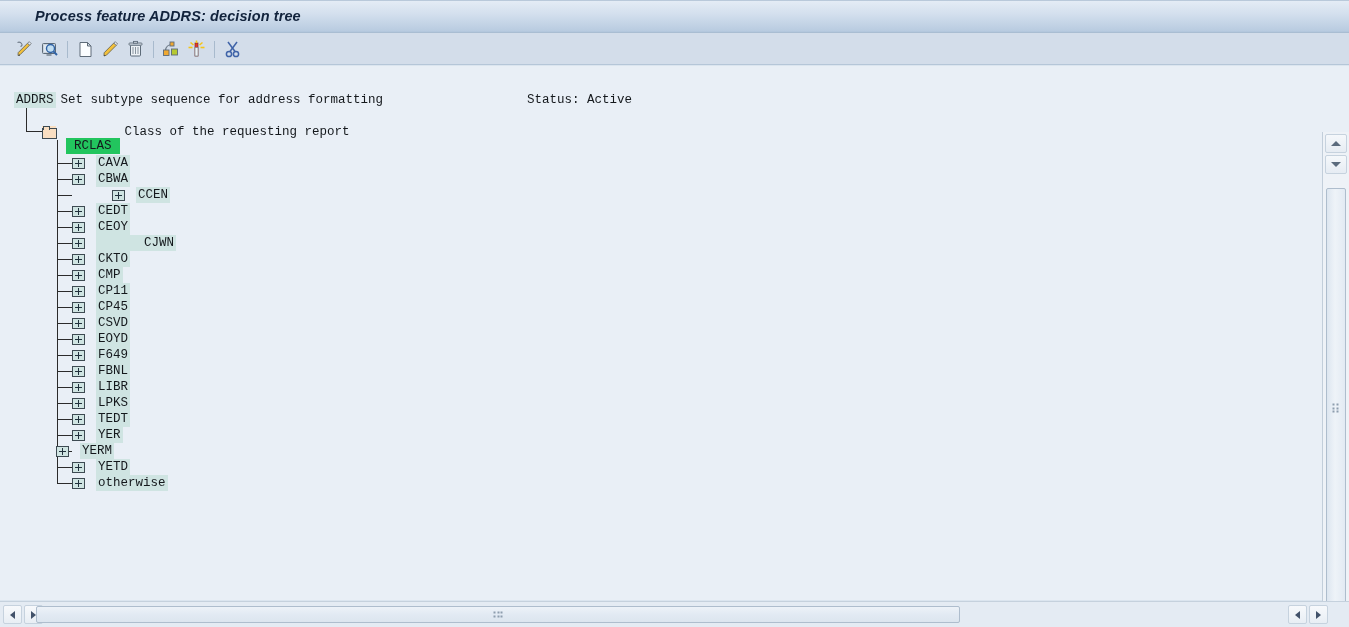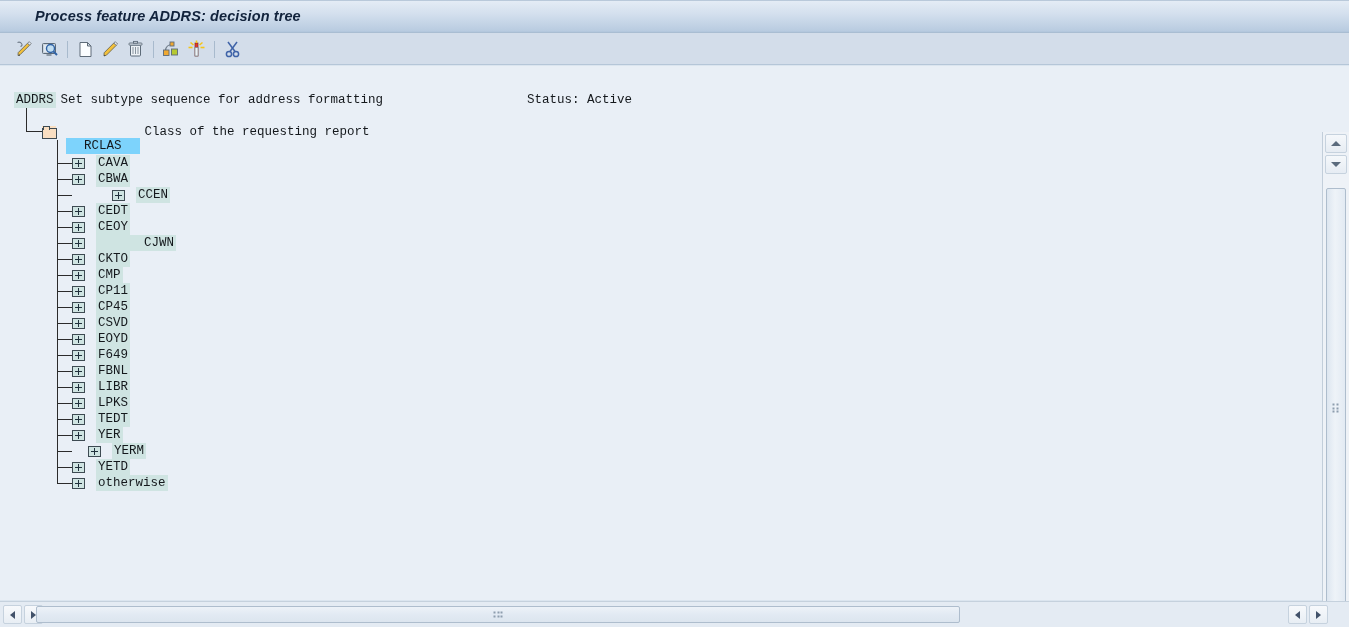--- a/index.html
+++ b/index.html
@@ -97,22 +97,22 @@
     line-height: 16px;
     display: flex;
     align-items: center;
   }
 
   .hl-teal {
     background: #cfe4e2;
     padding: 0 2px;
   }
   .hl-orange {
-    background: #7dd3fc;
-    padding: 0 18px;
+    background: #22c55e;
+    padding: 0 8px;
     margin-top: 28px;
   }
   .plain-txt { padding-left: 5px; }
 
   
   .vline { position: absolute; width: 1px; background: #2b2b2b; }
   .hline { position: absolute; height: 1px; background: #2b2b2b; }
 
   
   .ico-plusbox {
@@ -436,21 +436,21 @@
             <div class="node-row" style="left: 72px; top: 345px;">
               <span class="ico-plusbox"></span>
               <span class="hl-teal" style="margin-left: 11px;">TEDT</span>
             </div>
             <div class="hline" style="left: 57px; top: 369px; width: 15px;"></div>
             <div class="node-row" style="left: 72px; top: 361px;">
               <span class="ico-plusbox"></span>
               <span class="hl-teal" style="margin-left: 11px;">YER</span>
             </div>
             <div class="hline" style="left: 57px; top: 385px; width: 15px;"></div>
-            <div class="node-row" style="left: 88px; top: 377px;">
+            <div class="node-row" style="left: 56px; top: 377px;">
               <span class="ico-plusbox"></span>
               <span class="hl-teal" style="margin-left: 11px;">YERM</span>
             </div>
             <div class="hline" style="left: 57px; top: 401px; width: 15px;"></div>
             <div class="node-row" style="left: 72px; top: 393px;">
               <span class="ico-plusbox"></span>
               <span class="hl-teal" style="margin-left: 11px;">YETD</span>
             </div>
             <div class="hline" style="left: 57px; top: 417px; width: 15px;"></div>
             <div class="node-row" style="left: 72px; top: 409px;">

